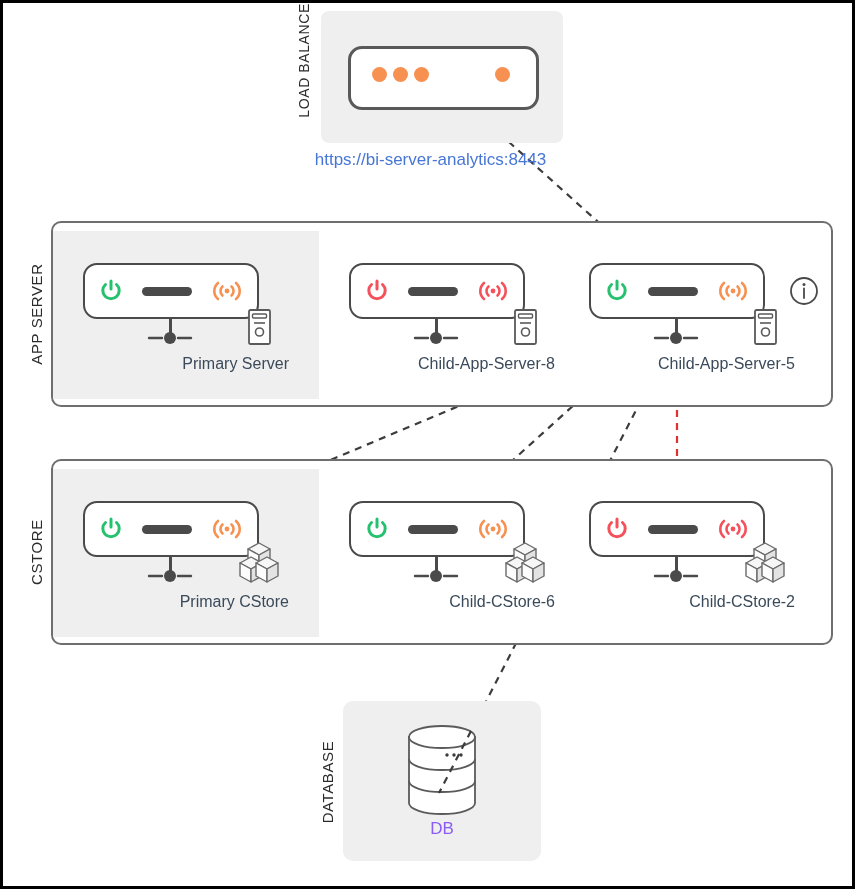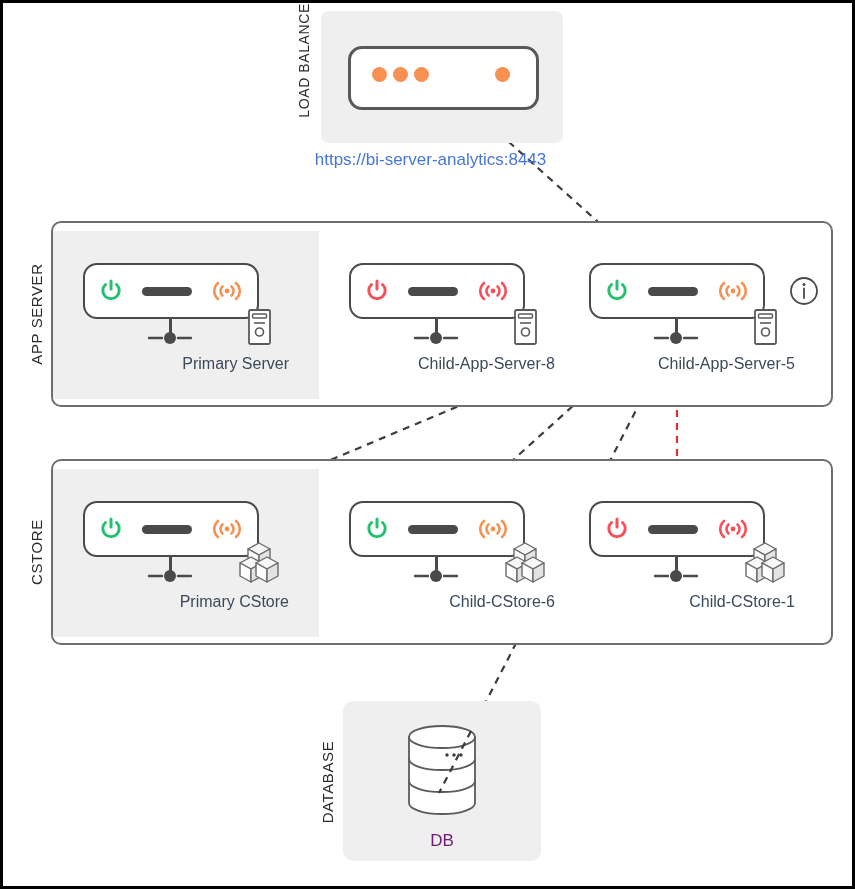--- a/index.html
+++ b/index.html
@@ -159,23 +159,22 @@
     left: 400px; top: 722px;
     width: 78px; height: 90px;
     z-index: 9;
   }
   .db-label {
     position: absolute;
     left: 340px; top: 816px;
     width: 198px;
     text-align: center;
     font-size: 17px;
-    color: #701a75;
+    color: #8b5cf6;
     z-index: 9;
-    margin-top: 12px;
   }
 </style>
 </head>
 <body>
 
 <div id="canvas">
 
   <div class="lb-box"></div>
   <div class="group-label" style="left:236px; top:42px; width:130px; height:20px; line-height:20px; font-size:14px;">LOAD BALANCER</div>
 
@@ -431,21 +430,21 @@
         <polygon points="9,8 20,14 20,27 9,21" fill="#FCFCFC"></polygon>
         <polygon points="31,8 31,21 20,27 20,14" fill="#E3E3E3"></polygon>
         <polygon points="12,16 23,22 12,28 1,22" fill="#F7F7F7"></polygon>
         <polygon points="1,22 12,28 12,41 1,35" fill="#FCFCFC"></polygon>
         <polygon points="23,22 23,35 12,41 12,28" fill="#E3E3E3"></polygon>
         <polygon points="28,16 39,22 28,28 17,22" fill="#F7F7F7"></polygon>
         <polygon points="17,22 28,28 28,41 17,35" fill="#FCFCFC"></polygon>
         <polygon points="39,22 39,35 28,41 28,28" fill="#E3E3E3"></polygon>
       </g>
     </svg>
-    <div class="node-label">Child-CStore-1</div>
+    <div class="node-label">Child-CStore-2</div>
   </div>
 
   <div class="db-box"></div>
   <div class="group-label" style="left:270px; top:769px; width:110px; height:20px; line-height:20px;">DATABASE</div>
 
   <svg class="db-icon" viewBox="0 0 78 90">
     <g fill="#ffffff" stroke="#5A5A5A" stroke-width="1.8">
       <path d="M6 12 L6 78 A33 11 0 0 0 72 78 L72 12 Z"></path>
       <ellipse cx="39" cy="12" rx="33" ry="11"></ellipse>
       <path d="M6 34 A33 11 0 0 0 72 34" fill="none"></path>

